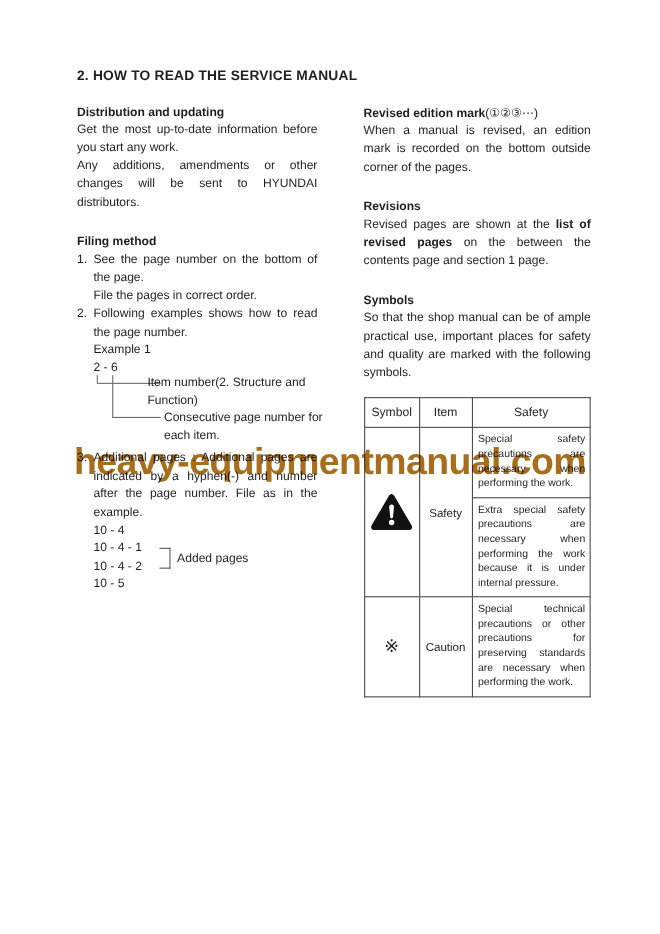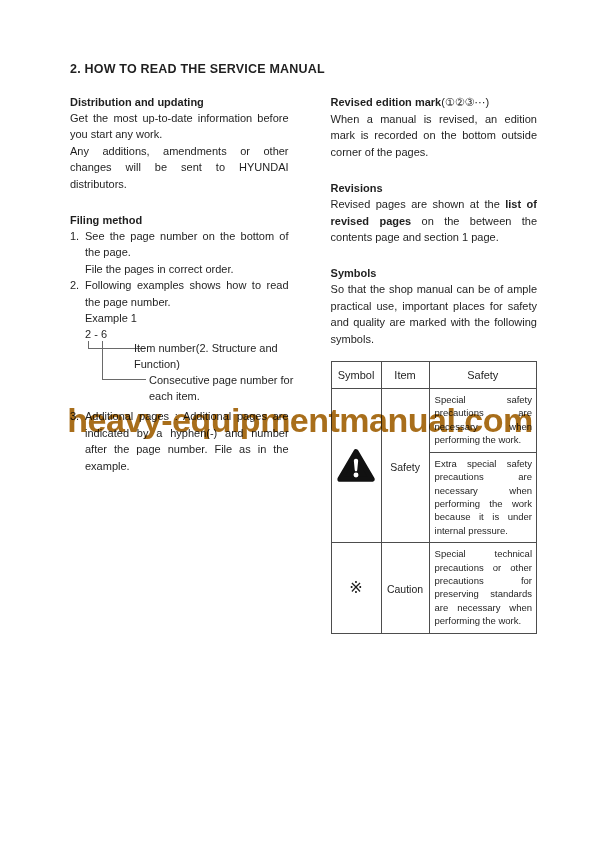--- a/index.html
+++ b/index.html
@@ -113,20 +113,28 @@
             </div>
           </div>
 
           <div class="li">
             <span class="li-num">3.</span>
             <div class="li-body">
               <div>Additional pages : Additional pages are indicated by a hyphen(-) and number after the page number.  File as in the example.</div>
             </div>
           </div>
 
+          <div class="ex-pages">
+            <div class="ex-row">10 - 4</div>
+            <div class="ex-row">10 - 4 - 1</div>
+            <div class="ex-row">10 - 4 - 2</div>
+            <div class="ex-row">10 - 5</div>
+            <div class="bracket"></div>
+            <div class="added-label">Added pages</div>
+          </div>
         </div>
       </div>
 
       <div class="col-right">
 
         <div class="sec">
           <h2 class="sec-heading"><span>Revised edition mark</span><span class="h-suffix">(①②③⋯)</span></h2>
           <div class="body-text">
             <p>When a manual is revised, an edition mark is recorded on the bottom outside corner of the pages.</p>
           </div>

